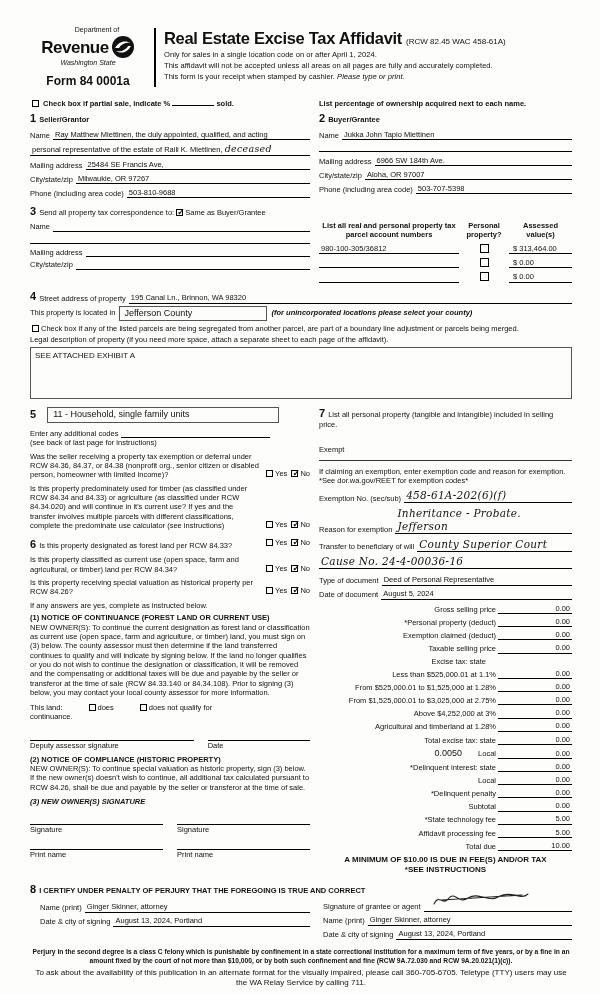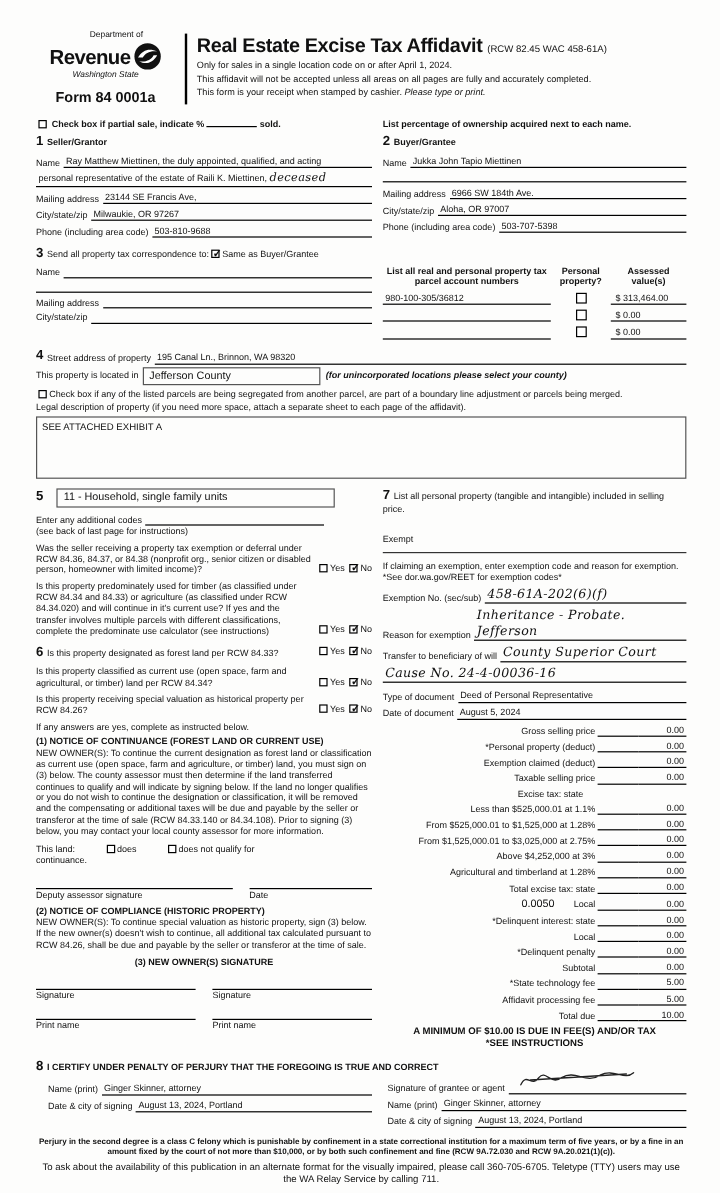--- a/index.html
+++ b/index.html
@@ -119,21 +119,21 @@
       <div><span class="secno">1</span><span class="bold">Seller/Grantor</span></div>
       <div class="frow">
           <span class="lbl">Name</span>
           <span class="fill"><span>Ray Matthew Miettinen, the duly appointed, qualified, and acting</span></span>
         </div>
       <div class="frow">
           <span class="fill"><span>personal representative of the estate of Raili K. Miettinen,</span> <span class="hw">deceased</span></span>
         </div>
       <div class="frow">
           <span class="lbl">Mailing address</span>
-          <span class="fill"><span>23144 SE Francis Ave,</span></span>
+          <span class="fill"><span>25484 SE Francis Ave,</span></span>
         </div>
       <div class="frow">
           <span class="lbl">City/state/zip</span>
           <span class="fill"><span>Milwaukie, OR 97267</span></span>
         </div>
       <div class="frow">
           <span class="lbl">Phone (including area code)</span>
           <span class="fill"><span>503-810-9688</span></span>
         </div>
     </div>
@@ -267,21 +267,21 @@
           <div class="hr-line"></div>
           <div>Deputy assessor signature</div>
         </div>
         <div style="flex:1;">
           <div class="hr-line"></div>
           <div>Date</div>
         </div>
       </div>
       <div class="bold" style="margin-top:4px;">(2) NOTICE OF COMPLIANCE (HISTORIC PROPERTY)</div>
       <div>NEW OWNER(S): To continue special valuation as historic property, sign (3) below. If the new owner(s) doesn't wish to continue, all additional tax calculated pursuant to RCW 84.26, shall be due and payable by the seller or transferor at the time of sale.</div>
-      <div class="bold" style="text-align:center;margin-top:5px;">(3) NEW OWNER(S) SIGNATURE</div>
+      <div class="bold" style="text-align:left;margin-top:5px;font-style:italic;">(3) NEW OWNER(S) SIGNATURE</div>
       <div class="sig-grid">
         <div class="sig-cell">
           <div class="hr-line"></div>
           <div>Signature</div>
         </div>
         <div class="sig-cell">
           <div class="hr-line"></div>
           <div>Signature</div>
         </div>
       </div>

